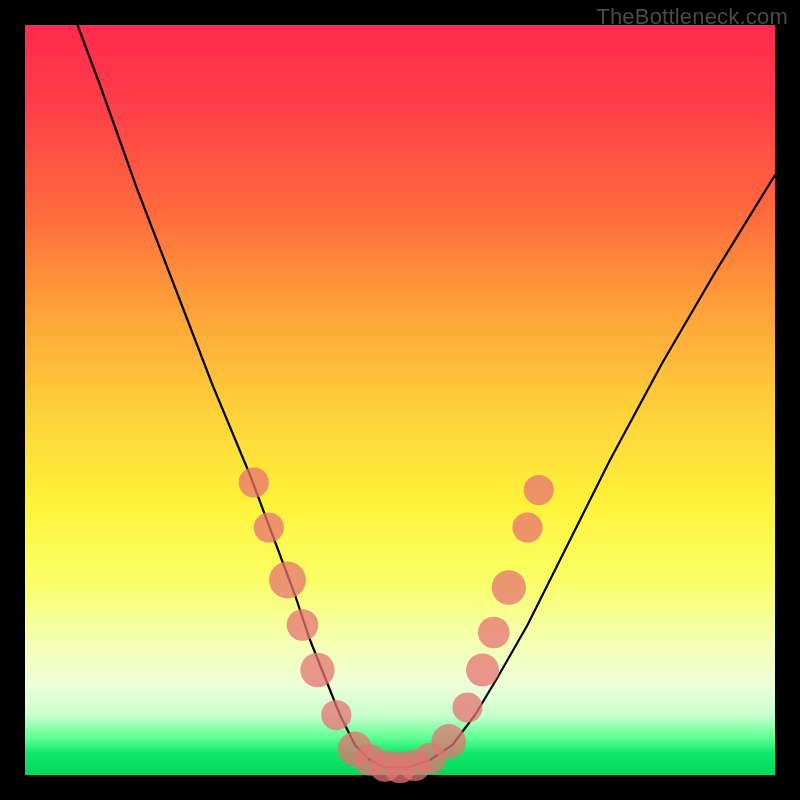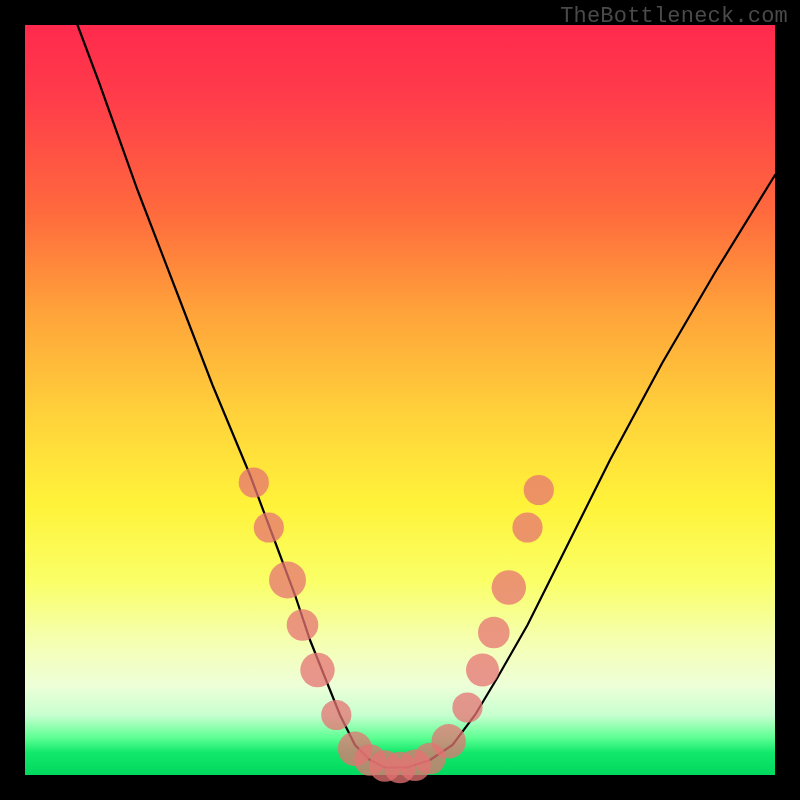--- a/index.html
+++ b/index.html
@@ -8,21 +8,20 @@
     width: 800px;
     height: 800px;
     overflow: hidden;
     font-family: Arial, Helvetica, sans-serif;
   }
   .frame {
     position: relative;
     width: 800px;
     height: 800px;
     background: #000;
-    font-family: Liberation Mono, monospace;
   }
   .plot-bg {
     position: absolute;
     left: 25px;
     top: 25px;
     width: 750px;
     height: 750px;
     background: linear-gradient(
       to bottom,
       #ff2a4d 0%,

